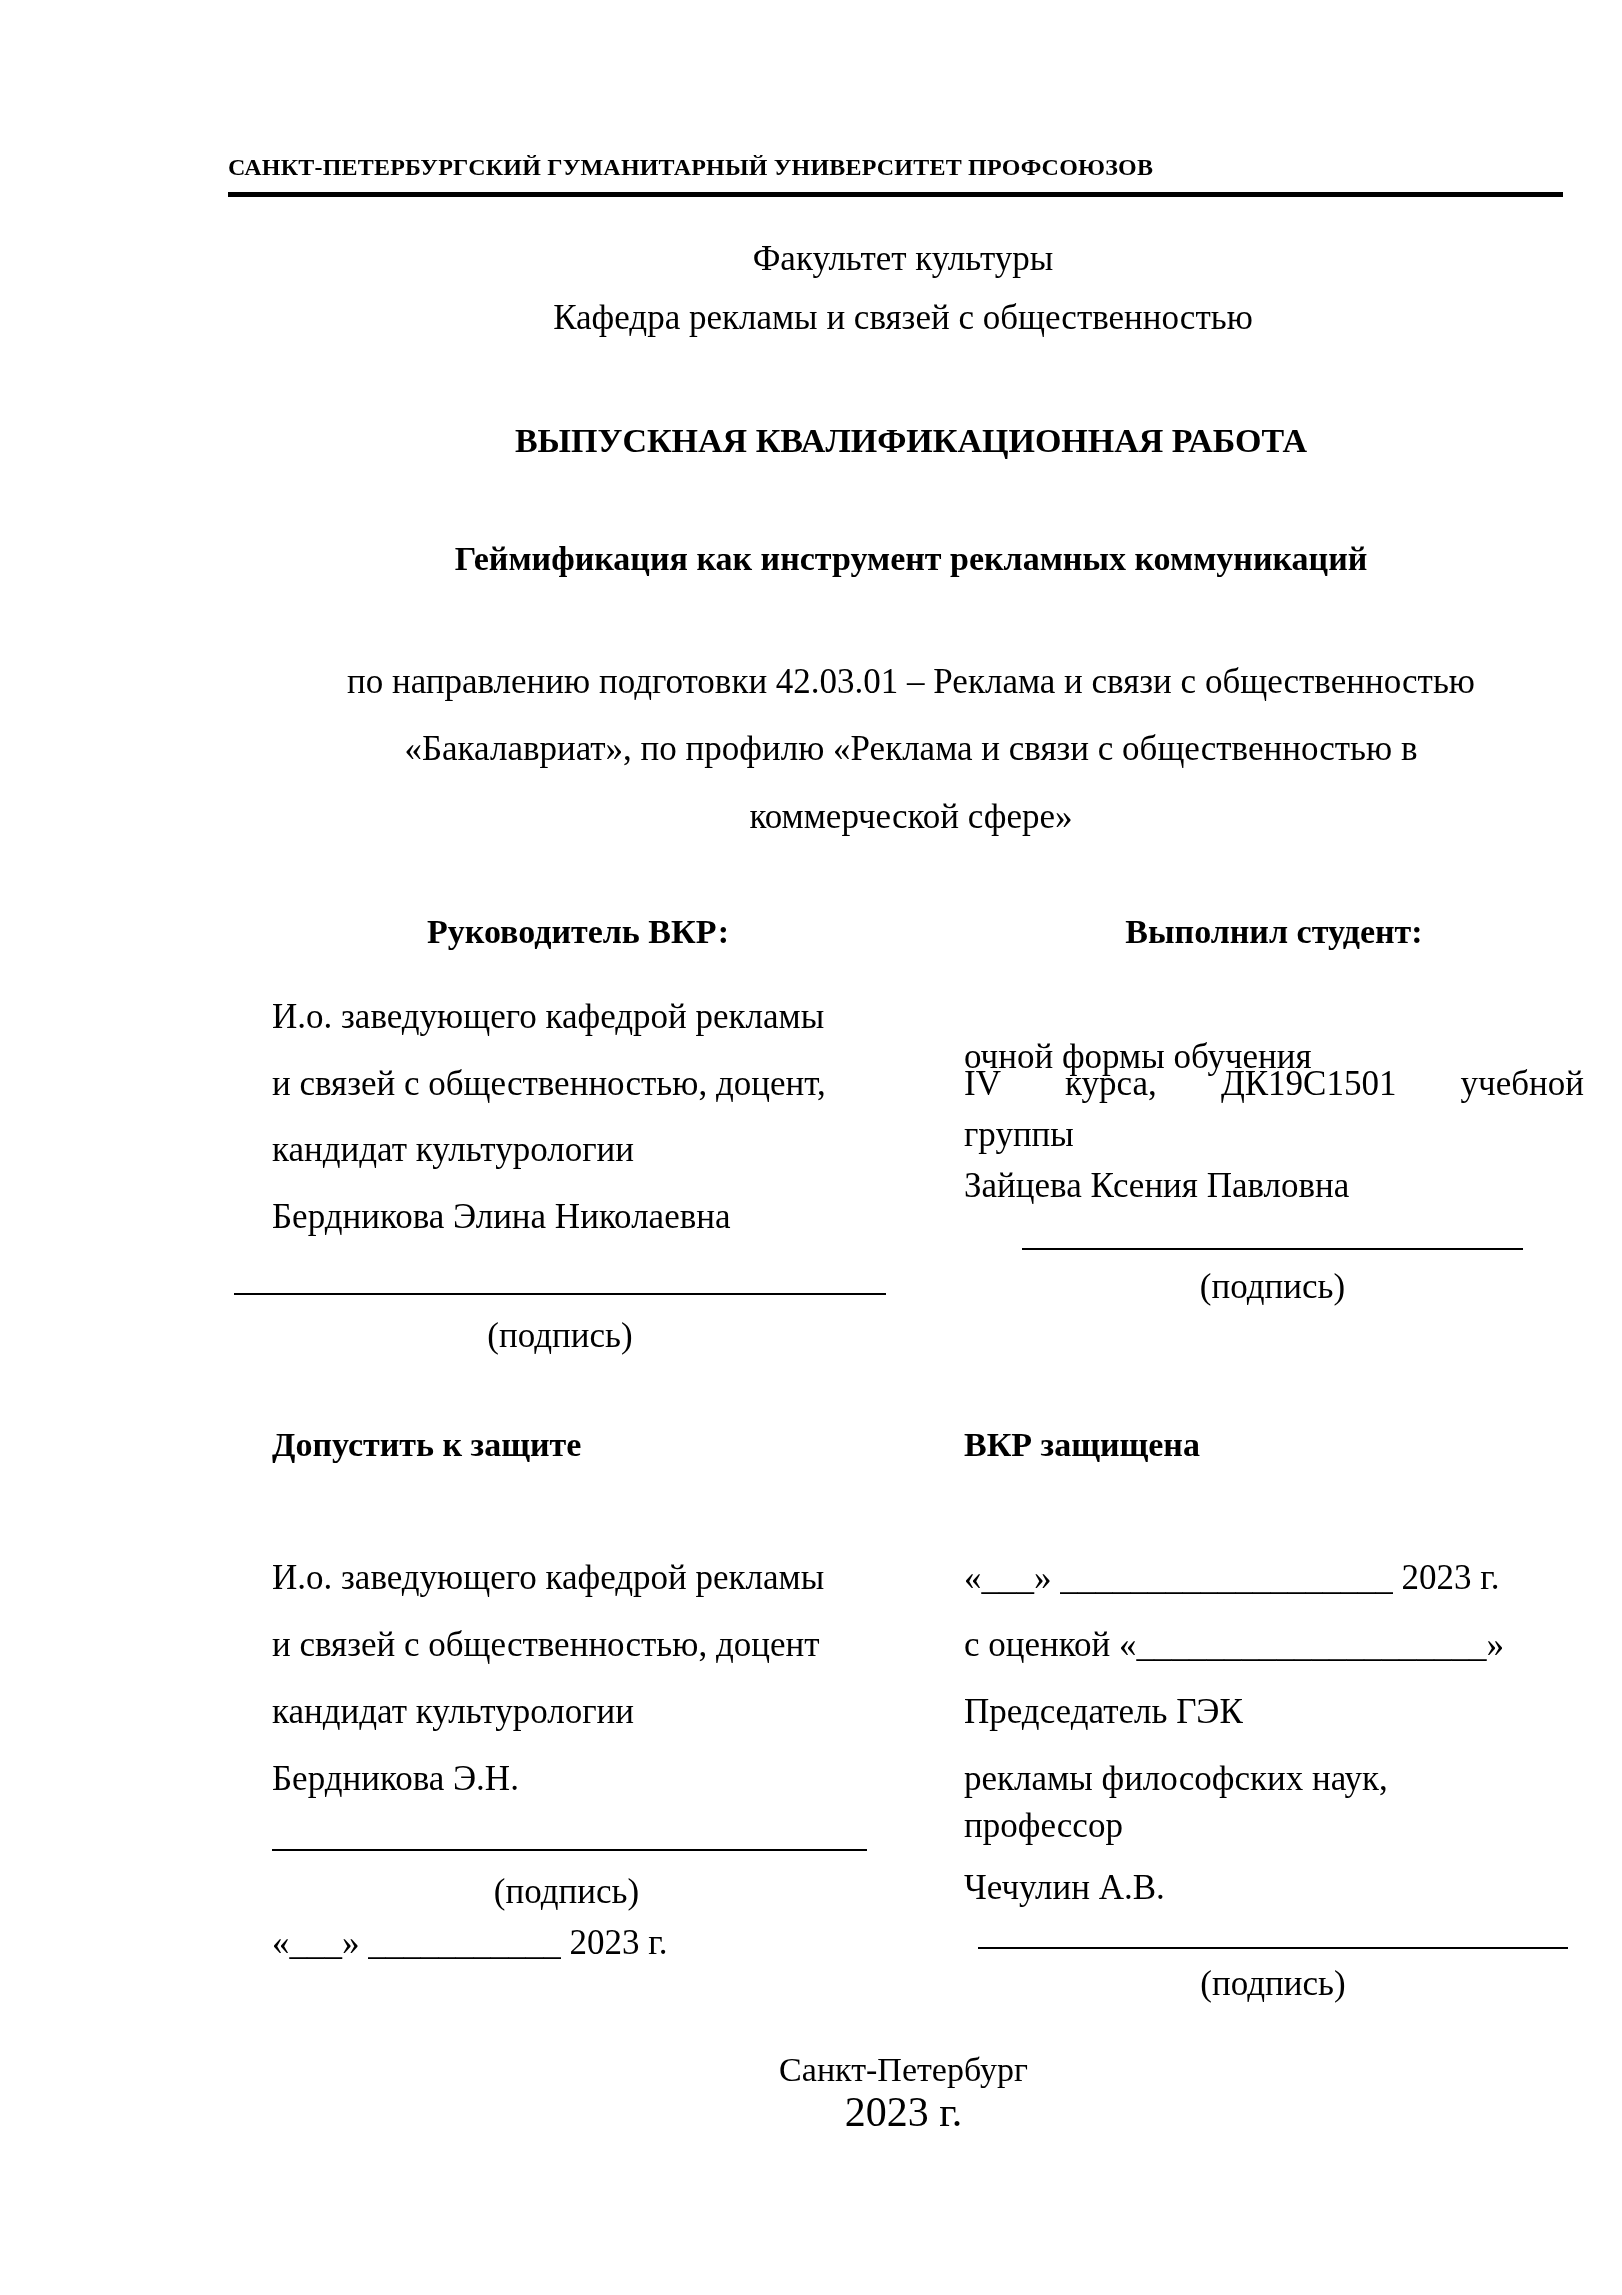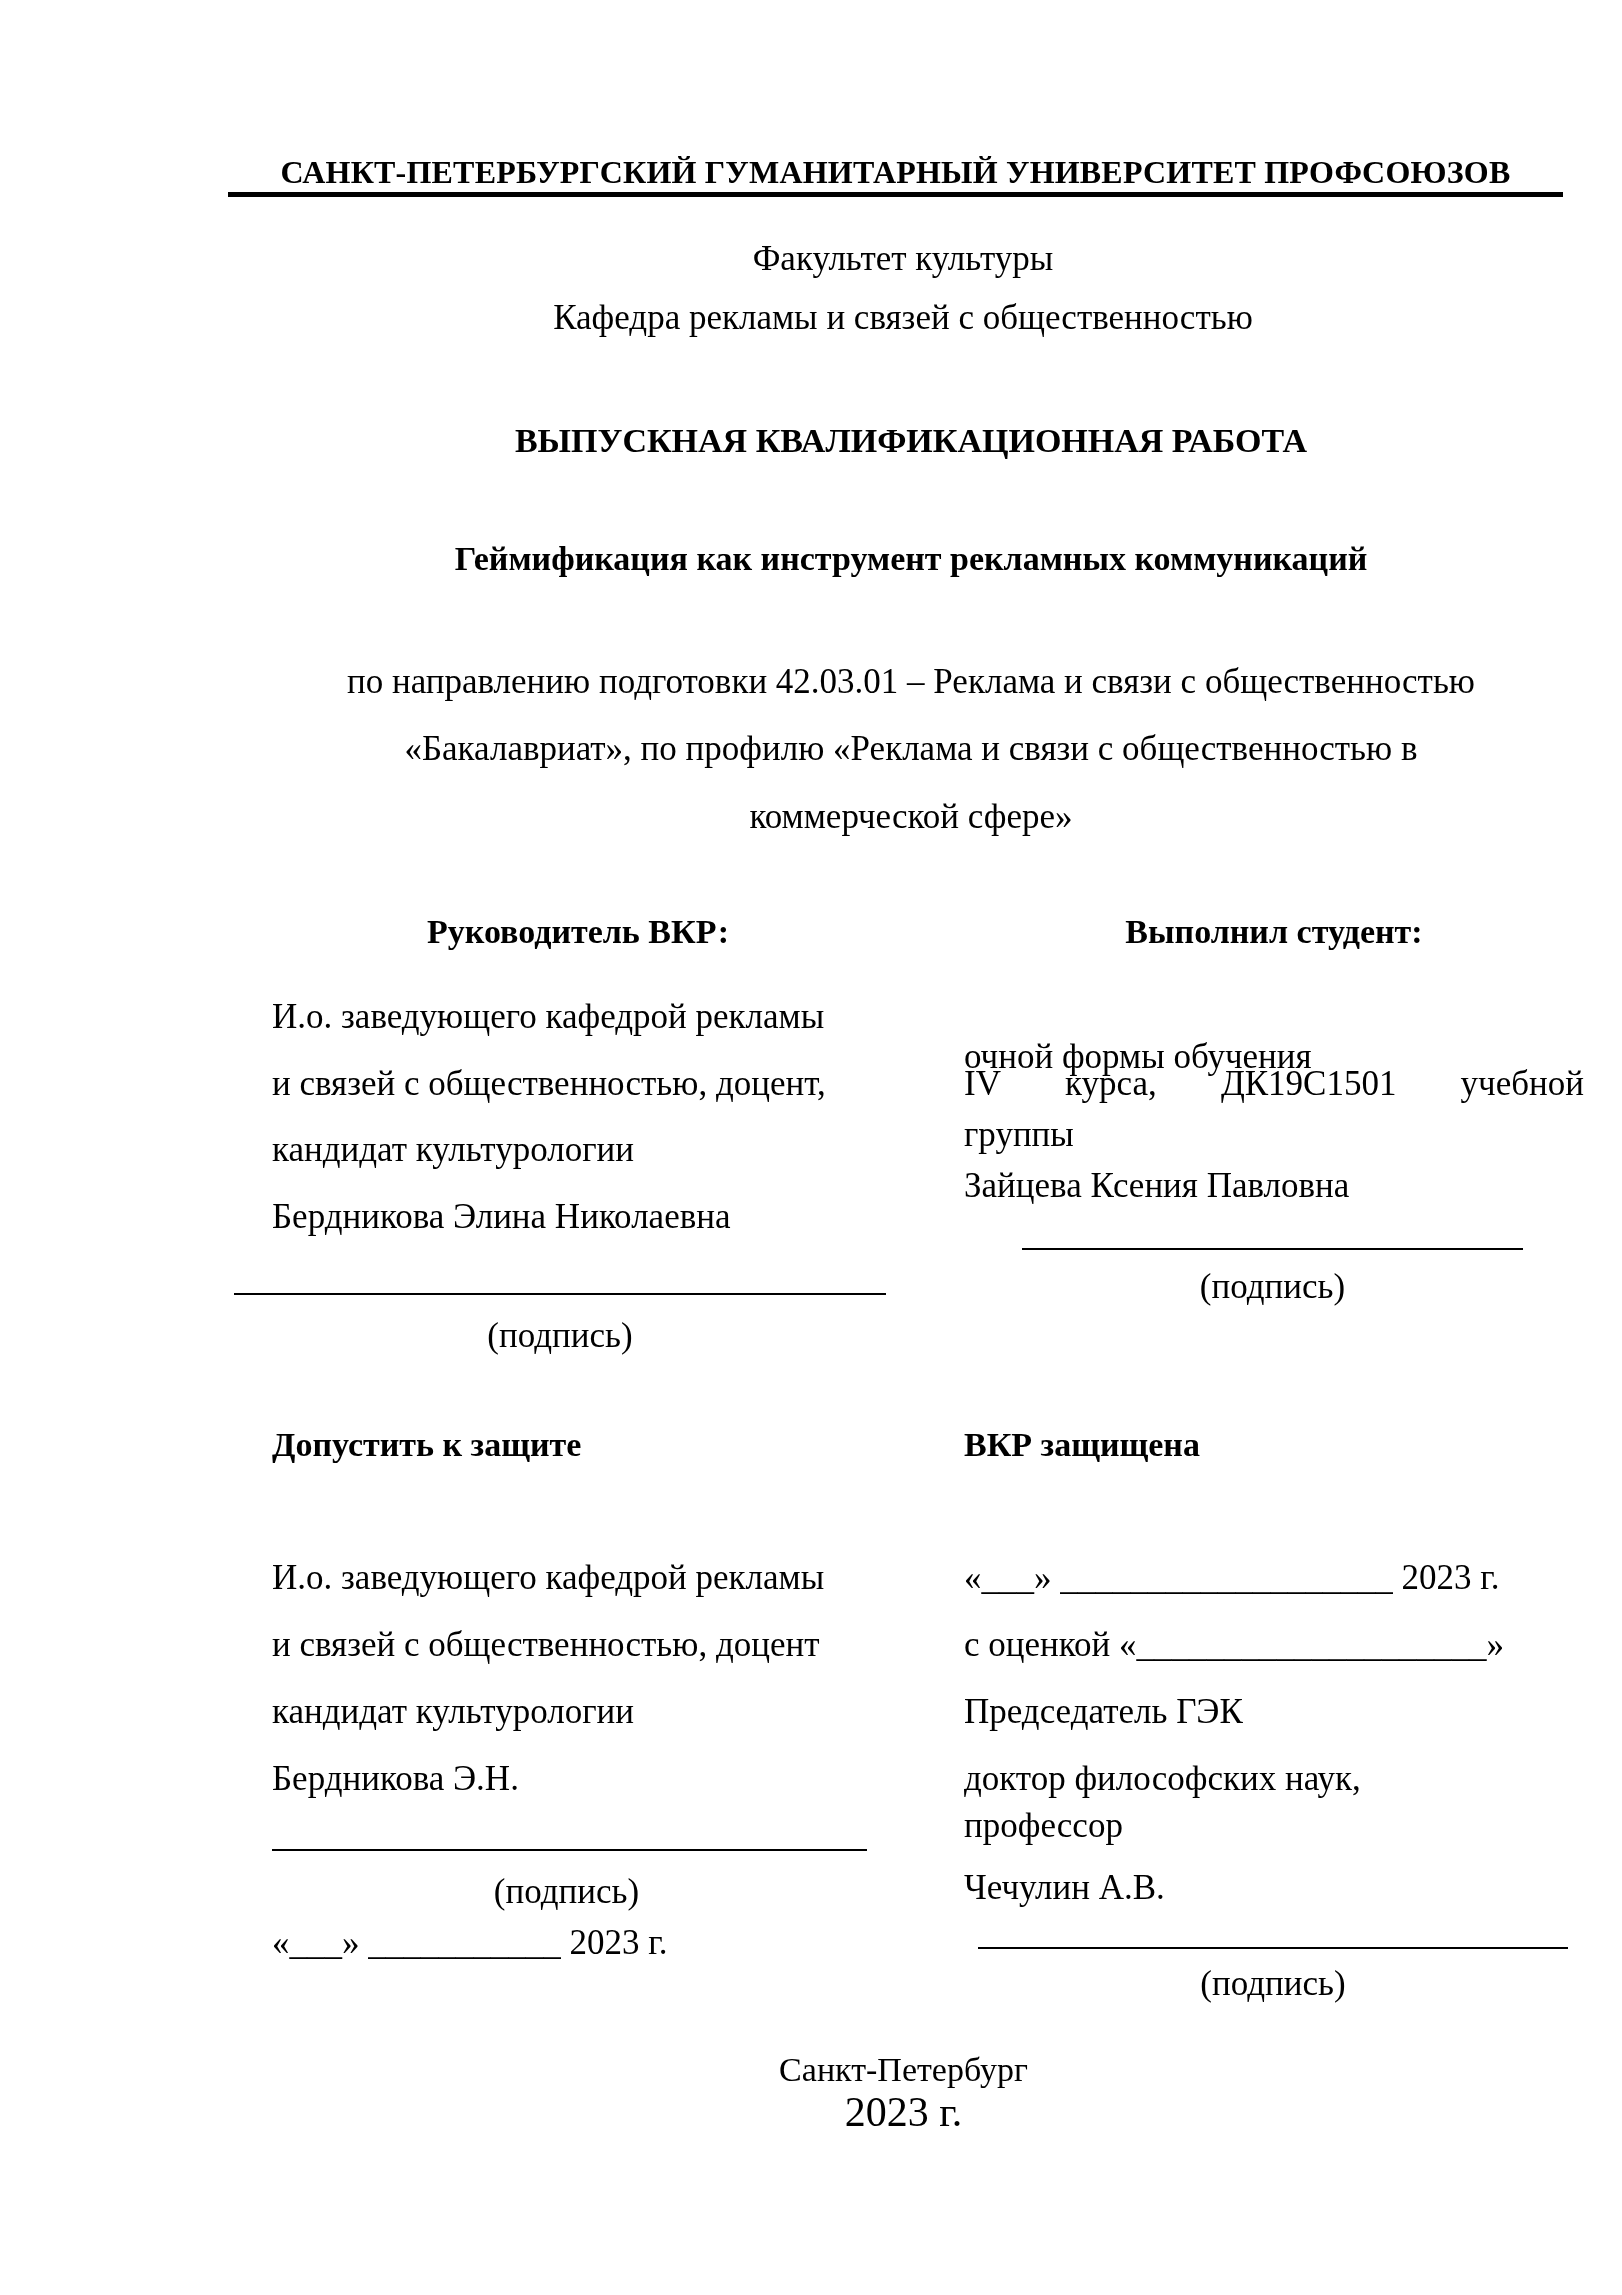--- a/index.html
+++ b/index.html
@@ -1,20 +1,20 @@
 <!DOCTYPE html>
 <html style="font-size:12.6px"><head>
 <meta charset="utf-8">
 <style>
   html, body { margin: 0; padding: 0; background: #ffffff; }
   body { width: 1623px; height: 2295px; position: relative; overflow: hidden;
          font-family: "Liberation Serif", "DejaVu Serif", serif; color: #000; }
   .abs { position: absolute; white-space: nowrap; }
   .center { text-align: center; }
-  .uni { left: 228px; width: 1335px; top: 154px; font-size: 32px; font-weight: bold; text-align: center; letter-spacing: 0.2px; }
+  .uni { left: 228px; width: 1335px; top: 154px; font-size: 24px; font-weight: bold; text-align: left; letter-spacing: 0.2px; }
   .rule { left: 228px; width: 1335px; top: 192px; height: 4.7px; background: #000; }
   .t52 { font-size: 35px; }
   .faculty { left: 228px; width: 1350px; top: 239px; }
   .dept { left: 228px; width: 1350px; top: 298px; }
   .vkr { left: 228px; width: 1366px; top: 422px; font-weight: bold; font-size: 34px; }
   .theme { left: 228px; width: 1366px; top: 540px; font-weight: bold; font-size: 34px; }
   .dir1 { left: 228px; width: 1366px; top: 662px; }
   .dir2 { left: 228px; width: 1366px; top: 729px; text-align: center; }
   .dir3 { left: 228px; width: 1366px; top: 797px; }
   .bold { font-weight: bold; }
@@ -65,21 +65,21 @@
 <div class="abs t52 col-left" style="top:1692px;">кандидат культурологии</div>
 <div class="abs t52 col-left" style="top:1759px;">Бердникова Э.Н.</div>
 <div class="abs sigline" style="left:272px;width:595px;top:1849px;"></div>
 <div class="abs t52 ital center" style="left:272px;width:589px;top:1872px;">(подпись)</div>
 <div class="abs t52 col-left" style="top:1923px;">«___» ___________ 2023 г.</div>
 
 <div class="abs bold col-right" style="top:1426px;font-size:34px;">ВКР защищена</div>
 <div class="abs t52 col-right" style="top:1558px;">«___» ___________________ 2023 г.</div>
 <div class="abs t52 col-right" style="top:1625px;">с оценкой «____________________»</div>
 <div class="abs t52 col-right" style="top:1692px;">Председатель ГЭК</div>
-<div class="abs t52 col-right" style="top:1759px;">доктор философских наук,</div>
+<div class="abs t52 col-right" style="top:1759px;">рекламы философских наук,</div>
 <div class="abs t52 col-right" style="top:1806px;">профессор</div>
 <div class="abs t52 col-right" style="top:1868px;">Чечулин А.В.</div>
 <div class="abs sigline" style="left:978px;width:590px;top:1947px;"></div>
 <div class="abs t52 ital center" style="left:978px;width:590px;top:1964px;">(подпись)</div>
 
 <div class="abs center" style="left:707px;width:393px;top:2051px;font-size:34px;">Санкт-Петербург</div>
 <div class="abs center" style="left:707px;width:393px;top:2088px;font-size:42px;">2023 г.</div>
 
 
 </body></html>

